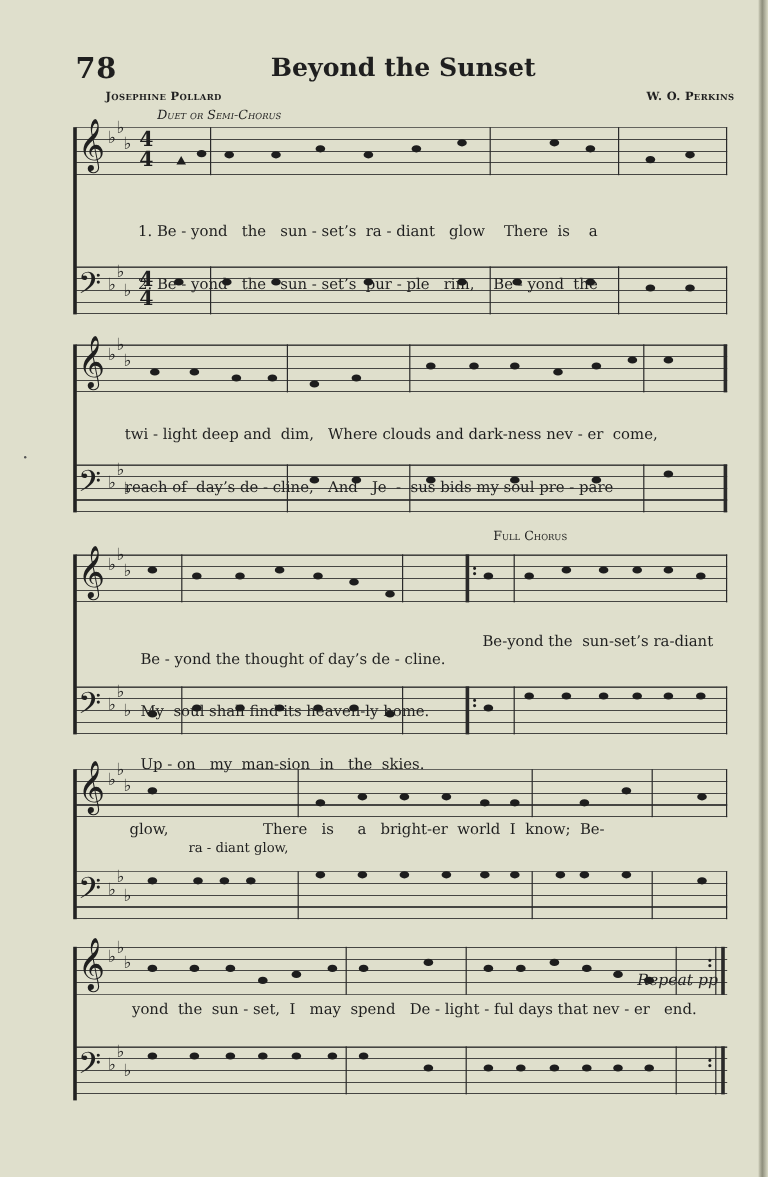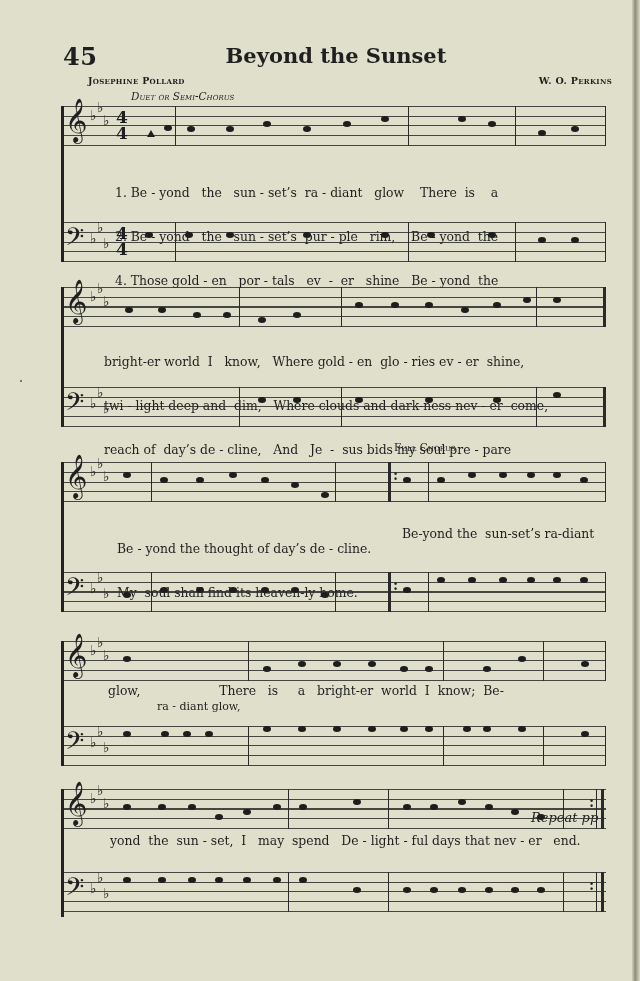--- a/index.html
+++ b/index.html
@@ -74,21 +74,21 @@
   .lyric-line { display: block; }
   .dots { position: absolute; font-size: 14px; line-height: 10px; font-weight: bold; }
   .speck { position: absolute; left: 20px; top: 380px; width: 2px; height: 2px; background: #555; border-radius: 50%; }
 </style>
 </head>
 <body>
 
 <div class="page-edge"></div>
 <div class="speck"></div>
 
-<div class="page-number">45</div>
+<div class="page-number">78</div>
 <div class="title">Beyond the Sunset</div>
 <div class="author">Josephine Pollard</div>
 <div class="composer">W. O. Perkins</div>
 <div class="direction" style="left:131px; top:90px;font-style:italic;">Duet or Semi-Chorus</div>
 
 <div class="brace" style="top:106px; height:156px;"></div>
 <div class="staff" style="top:106px;">
   <div class="lines"></div>
   <span class="clef">𝄞</span>
   <span class="keysig" style="left:27px; top:2px;">♭</span>
@@ -111,21 +111,20 @@
   <div class="note" style="left:280px; top:15px;"></div>
   <div class="note" style="left:318px; top:10px;"></div>
   <div class="note" style="left:395px; top:10px;"></div>
   <div class="note" style="left:425px; top:15px;"></div>
   <div class="note" style="left:475px; top:24px;"></div>
   <div class="note" style="left:508px; top:20px;"></div>
 </div>
 <div class="lyrics" style="left:115px; top:156px;">
   <span class="lyric-line">1. Be - yond   the   sun - set’s  ra - diant   glow    There  is    a</span>
   <span class="lyric-line">2. Be - yond   the   sun - set’s  pur - ple   rim,    Be - yond  the</span>
-  <span class="lyric-line">4. Those gold - en   por - tals   ev  -  er   shine   Be - yond  the</span>
 </div>
 <div class="staff" style="top:222px;">
   <div class="lines"></div>
   <span class="clef bass">𝄢</span>
   <span class="keysig" style="left:27px; top:9px;">♭</span>
   <span class="keysig" style="left:34px; top:-2px;">♭</span>
   <span class="keysig" style="left:40px; top:14px;">♭</span>
   <div class="timesig" style="top:3px;">
     <div>4</div>
       <div>4</div>
@@ -164,21 +163,20 @@
   <div class="note" style="left:230px; top:25px;"></div>
   <div class="note" style="left:292px; top:15px;"></div>
   <div class="note" style="left:328px; top:15px;"></div>
   <div class="note" style="left:362px; top:15px;"></div>
   <div class="note" style="left:398px; top:20px;"></div>
   <div class="note" style="left:430px; top:15px;"></div>
   <div class="note" style="left:460px; top:10px;"></div>
   <div class="note" style="left:490px; top:10px;"></div>
 </div>
 <div class="lyrics" style="left:104px; top:325px;">
-  <span class="lyric-line">bright-er world  I   know,   Where gold - en  glo - ries ev - er  shine,</span>
   <span class="lyric-line">twi - light deep and  dim,   Where clouds and dark-ness nev - er  come,</span>
   <span class="lyric-line">reach of  day’s de - cline,   And   Je  -  sus bids my soul pre - pare</span>
 </div>
 <div class="staff" style="top:387px;">
   <div class="lines"></div>
   <span class="clef bass">𝄢</span>
   <span class="keysig" style="left:27px; top:9px;">♭</span>
   <span class="keysig" style="left:34px; top:-2px;">♭</span>
   <span class="keysig" style="left:40px; top:14px;">♭</span>
   <div class="bar" style="left:176px;"></div>
@@ -186,21 +184,21 @@
   <div class="bar" style="left:473px;"></div>
   <div class="bar thick" style="left:540px;"></div>
   <div class="note" style="left:195px; top:10px;"></div>
   <div class="note" style="left:230px; top:10px;"></div>
   <div class="note" style="left:292px; top:10px;"></div>
   <div class="note" style="left:362px; top:10px;"></div>
   <div class="note" style="left:430px; top:10px;"></div>
   <div class="note" style="left:490px; top:5px;"></div>
 </div>
 
-<div class="direction" style="left:394px; top:441px;">Full Chorus</div>
+<div class="direction" style="left:411px; top:441px;">Full Chorus</div>
 <div class="brace" style="top:462px; height:150px;"></div>
 <div class="staff" style="top:462px;">
   <div class="lines"></div>
   <span class="clef">𝄞</span>
   <span class="keysig" style="left:27px; top:2px;">♭</span>
   <span class="keysig" style="left:34px; top:-6px;">♭</span>
   <span class="keysig" style="left:40px; top:7px;">♭</span>
   <div class="bar" style="left:88px;"></div>
   <div class="bar" style="left:272px;"></div>
   <div class="bar thick" style="left:325px;"></div>
@@ -218,20 +216,21 @@
   <div class="note" style="left:374px; top:15px;"></div>
   <div class="note" style="left:405px; top:10px;"></div>
   <div class="note" style="left:436px; top:10px;"></div>
   <div class="note" style="left:464px; top:10px;"></div>
   <div class="note" style="left:490px; top:10px;"></div>
   <div class="note" style="left:517px; top:15px;"></div>
 </div>
 <div class="lyrics" style="left:117px; top:512px;">
   <span class="lyric-line">Be - yond the thought of day’s de - cline.</span>
   <span class="lyric-line">My  soul shall find its heaven-ly home.</span>
+  <span class="lyric-line">Up - on   my  man-sion  in   the  skies.</span>
 </div>
 <div class="lyrics" style="left:402px; top:527px;">Be-yond the  sun-set’s ra-diant</div>
 <div class="staff" style="top:572px;">
   <div class="lines"></div>
   <span class="clef bass">𝄢</span>
   <span class="keysig" style="left:27px; top:9px;">♭</span>
   <span class="keysig" style="left:34px; top:-2px;">♭</span>
   <span class="keysig" style="left:40px; top:14px;">♭</span>
   <div class="bar" style="left:88px;"></div>
   <div class="bar" style="left:272px;"></div>

